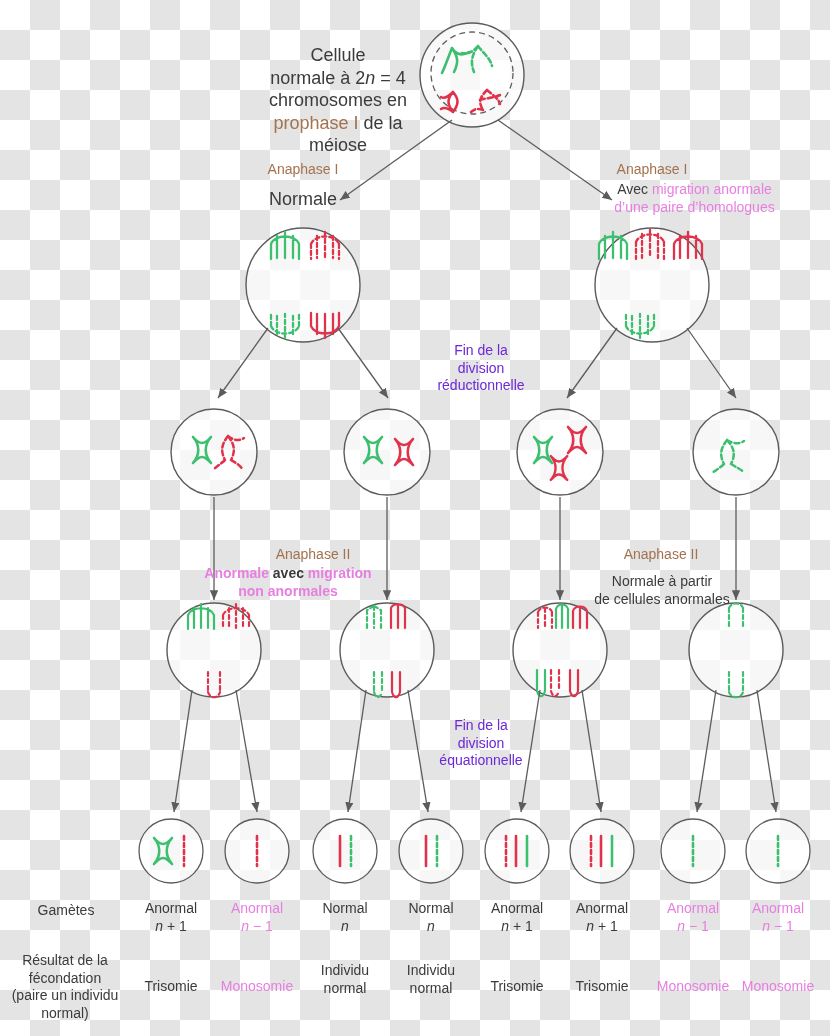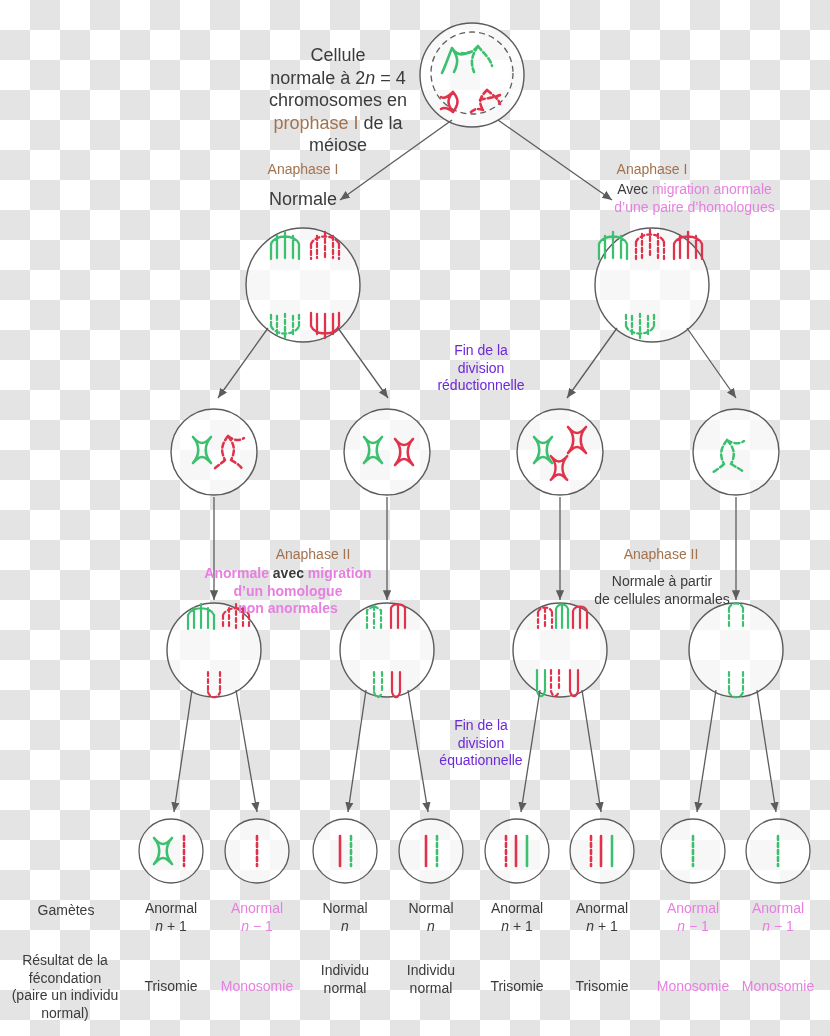--- a/index.html
+++ b/index.html
@@ -215,21 +215,20 @@
 
 <div class="txt f14 t-blue" style="left:420px;top:342px;width:122px;">
   <div>Fin de la</div>
   <div>division</div>
   <div>réductionnelle</div>
 </div>
 
 <div class="txt f14 t-brown" style="left:253px;top:546px;width:120px;">Anaphase II</div>
 <div class="txt f14" style="left:188px;top:565px;width:200px;font-weight:bold;">
   <div><span class="t-pink">Anormale</span><span> avec </span><span class="t-pink">migration</span></div>
-  <div class="t-pink">d’un homologue</div>
   <div class="t-pink">non anormales</div>
 </div>
 
 <div class="txt f14 t-brown" style="left:601px;top:546px;width:120px;">Anaphase II</div>
 <div class="txt f14" style="left:578px;top:565px;width:168px;margin-top:8px;">
   <div>Normale à partir</div>
   <div>de cellules anormales</div>
 </div>
 
 <div class="txt f14 t-blue" style="left:420px;top:717px;width:122px;">

